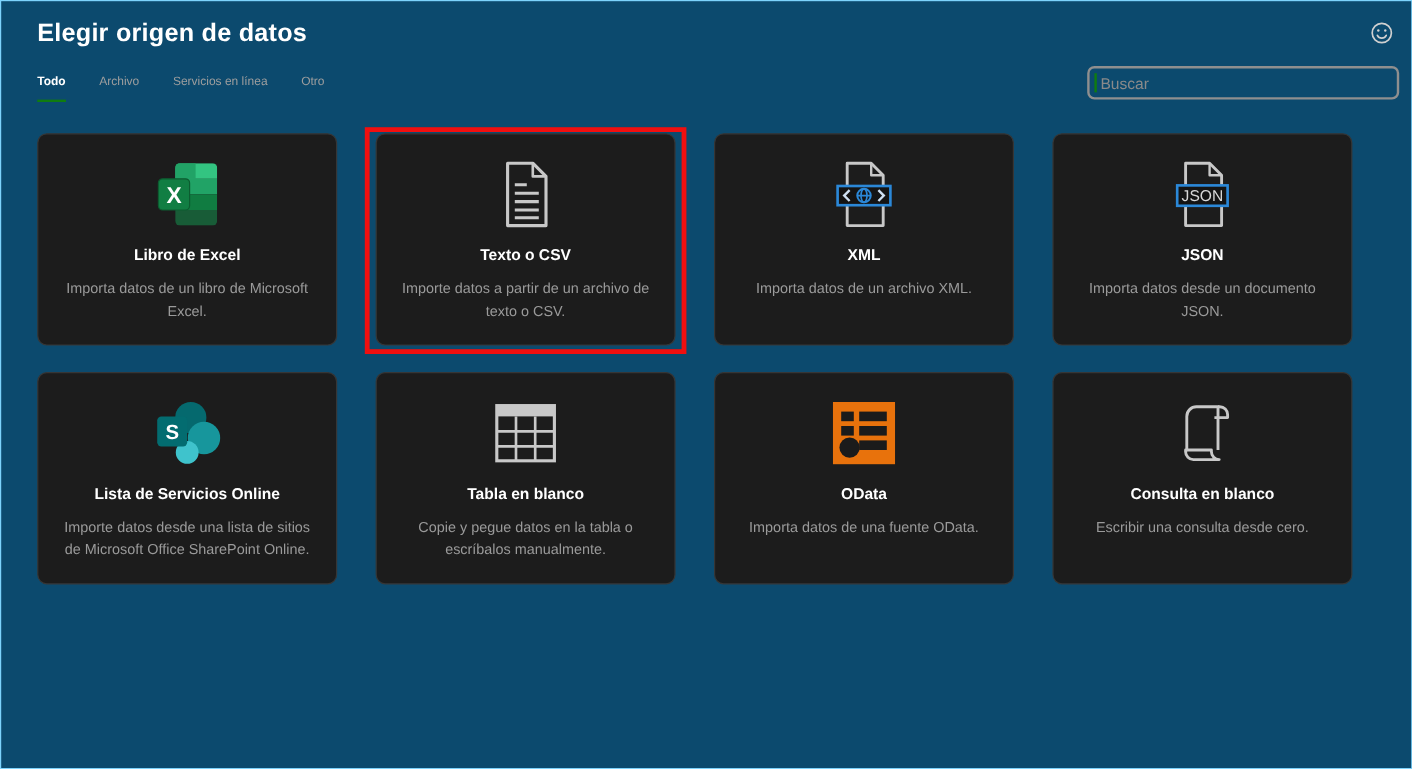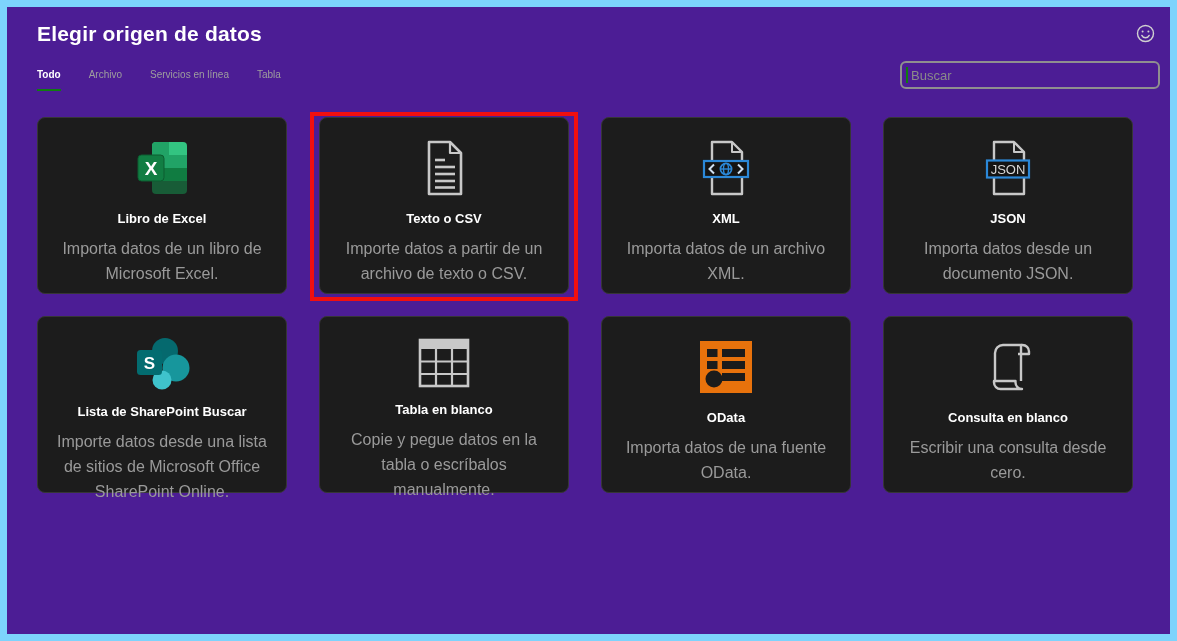--- a/index.html
+++ b/index.html
@@ -5,22 +5,22 @@
   * { margin:0; padding:0; box-sizing:border-box; }
   html,body { width:1177px; height:641px; }
   body {
     background:#171717;
     font-family:"Liberation Sans", sans-serif;
     color:#fff;
     overflow:hidden;
   }
   .dialog {
     width:1177px; height:641px;
-    border:7px solid #7dd3fc;
-    background:#4c1d95;
+    border:1px solid #7dd3fc;
+    background:#0c4a6e;
     position:relative;
   }
   
   .header {
     display:flex; justify-content:space-between; align-items:flex-start;
     padding:15px 13px 0 30px;
   }
   .page-title { font-size:21px; font-weight:600; color:#ffffff; letter-spacing:.2px; }
   .smiley-btn { background:none; border:none; cursor:pointer; padding:2px; }
 
@@ -59,21 +59,21 @@
   .cell { position:relative; }
   .card {
     width:250px; height:177px;
     background:#1c1c1c; border:1px solid #363636; border-radius:8px;
     display:flex; flex-direction:column; align-items:center;
     padding-top:20px; cursor:pointer;
   }
   .icon-wrap { height:60px; display:flex; align-items:center; justify-content:center; }
   .card-title { margin-top:13px; font-size:13px; font-weight:700; color:#ffffff; }
   .card-desc {
-    margin-top:11px; font-size:16px; color:#9a9a9a;
+    margin-top:11px; font-size:12px; color:#9a9a9a;
     text-align:center; line-height:1.55; padding:0 18px;
   }
   .highlight-ring {
     position:absolute; inset:-5px -9px -7px -9px;
     border:4px solid #f10f0f; pointer-events:none; z-index:5;
   }
   svg text { font-family:"Liberation Sans", sans-serif; }
 </style>
 </head>
 <body>
@@ -92,21 +92,21 @@
         </svg>
       </span>
     </button>
   </div>
 
   <div class="toolbar">
     <div class="tabs">
       <div class="tab active">Todo</div>
       <div class="tab">Archivo</div>
       <div class="tab">Servicios en línea</div>
-      <div class="tab">Tabla</div>
+      <div class="tab">Otro</div>
     </div>
     <div class="search-box">
       <span class="search-caret"></span>
       <input type="text" placeholder="Buscar" style="">
     </div>
   </div>
 
   <div class="grid">
 
     <div class="cell">
@@ -191,21 +191,21 @@
       <div class="card">
         <div class="icon-wrap">
           <svg width="56" height="54" viewBox="0 0 56 54">
             <circle cx="31" cy="14" r="13" fill="#05696e"></circle>
             <circle cx="42" cy="31" r="13.5" fill="#17969c"></circle>
             <circle cx="28" cy="43" r="9.5" fill="#3fc3cc"></circle>
             <rect x="3" y="13" width="25" height="25" rx="3.5" fill="#036c70"></rect>
             <text x="15.5" y="32" text-anchor="middle" font-size="17" font-weight="bold" fill="#ffffff">S</text>
           </svg>
         </div>
-        <div class="card-title">Lista de SharePoint Buscar</div>
+        <div class="card-title">Lista de Servicios Online</div>
         <div class="card-desc">Importe datos desde una lista de sitios de Microsoft Office SharePoint Online.</div>
       </div>
     </div>
 
     <div class="cell">
       <div class="card">
         <div class="icon-wrap">
           <svg width="54" height="52" viewBox="0 0 54 52">
             <rect x="3" y="3" width="48" height="9" fill="#c8c8c8"></rect>
             <rect x="3" y="3" width="48" height="46" fill="none" stroke="#c8c8c8" stroke-width="2.6"></rect>

